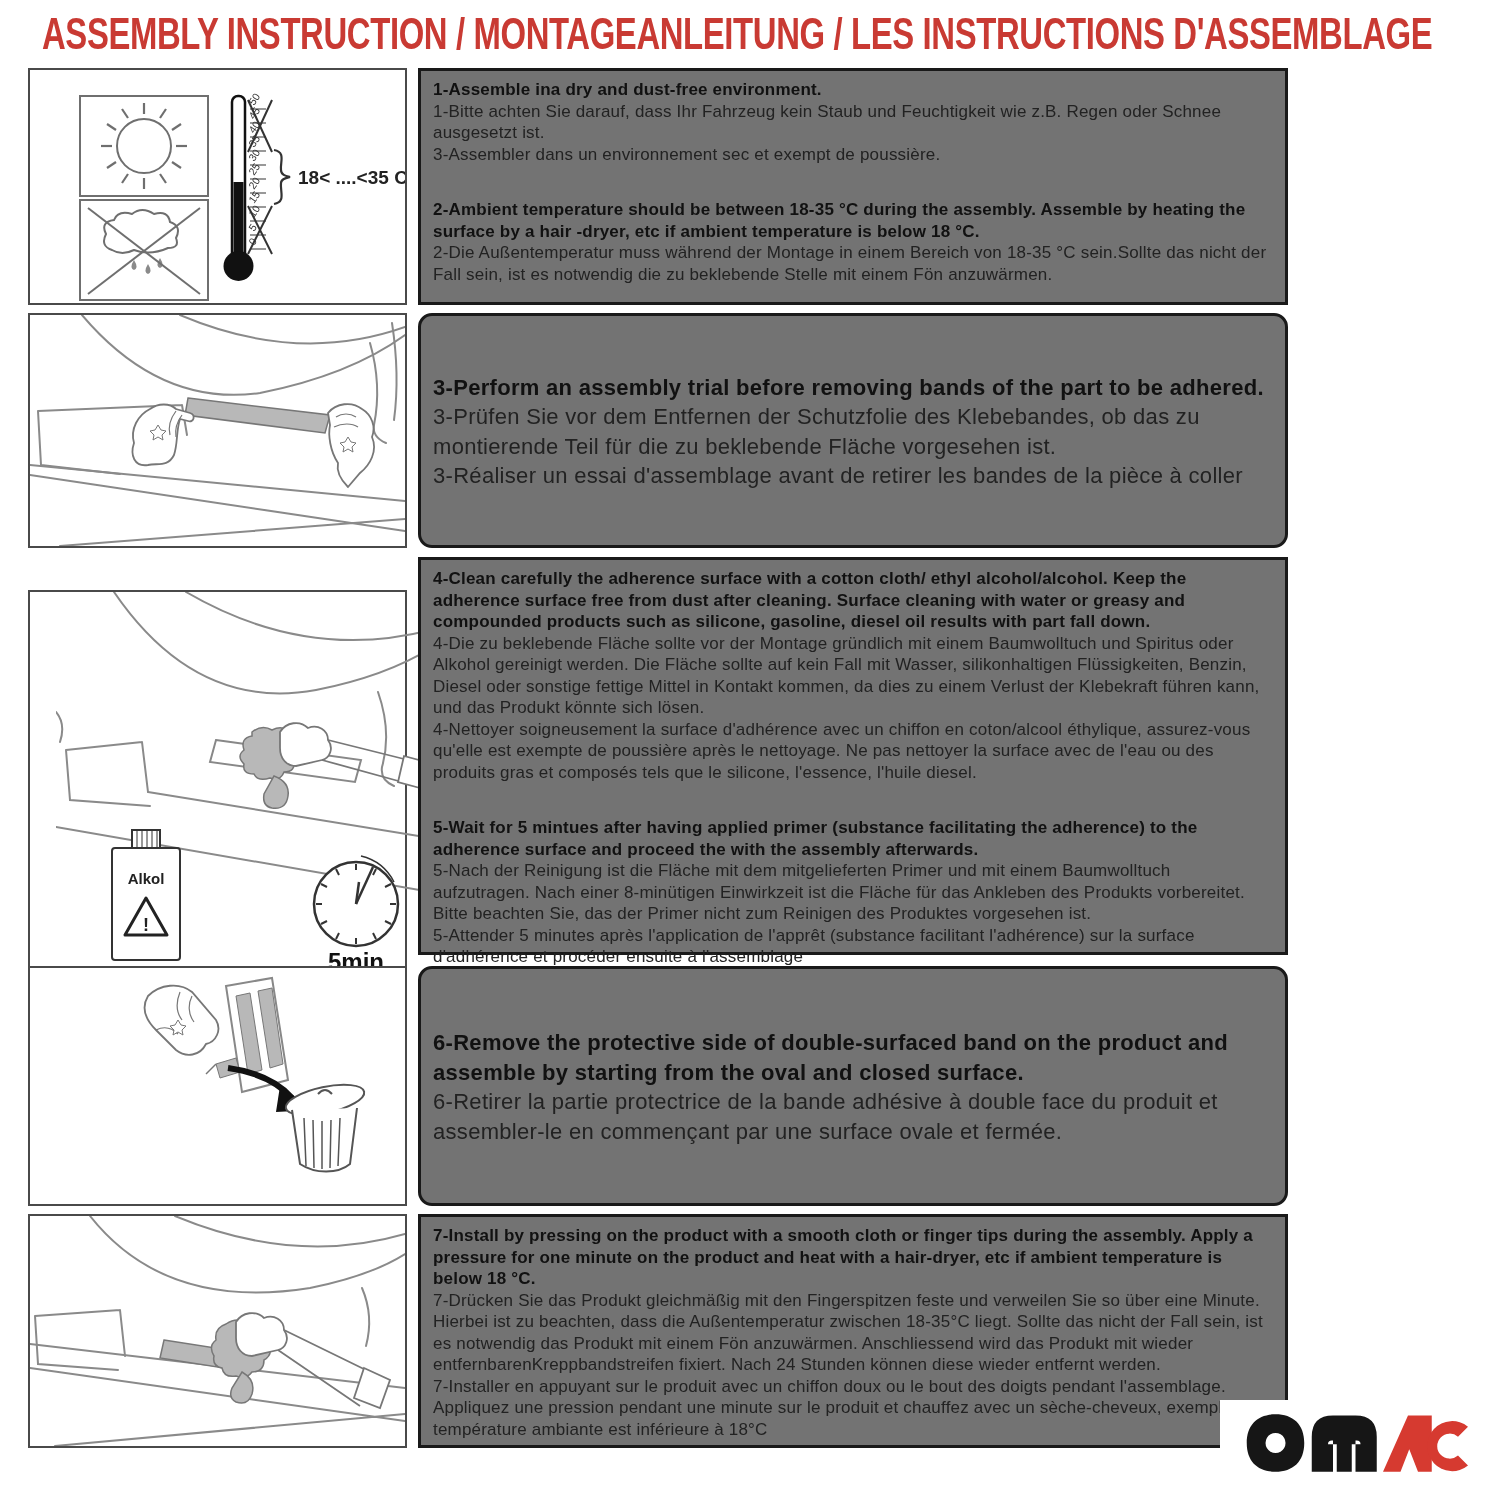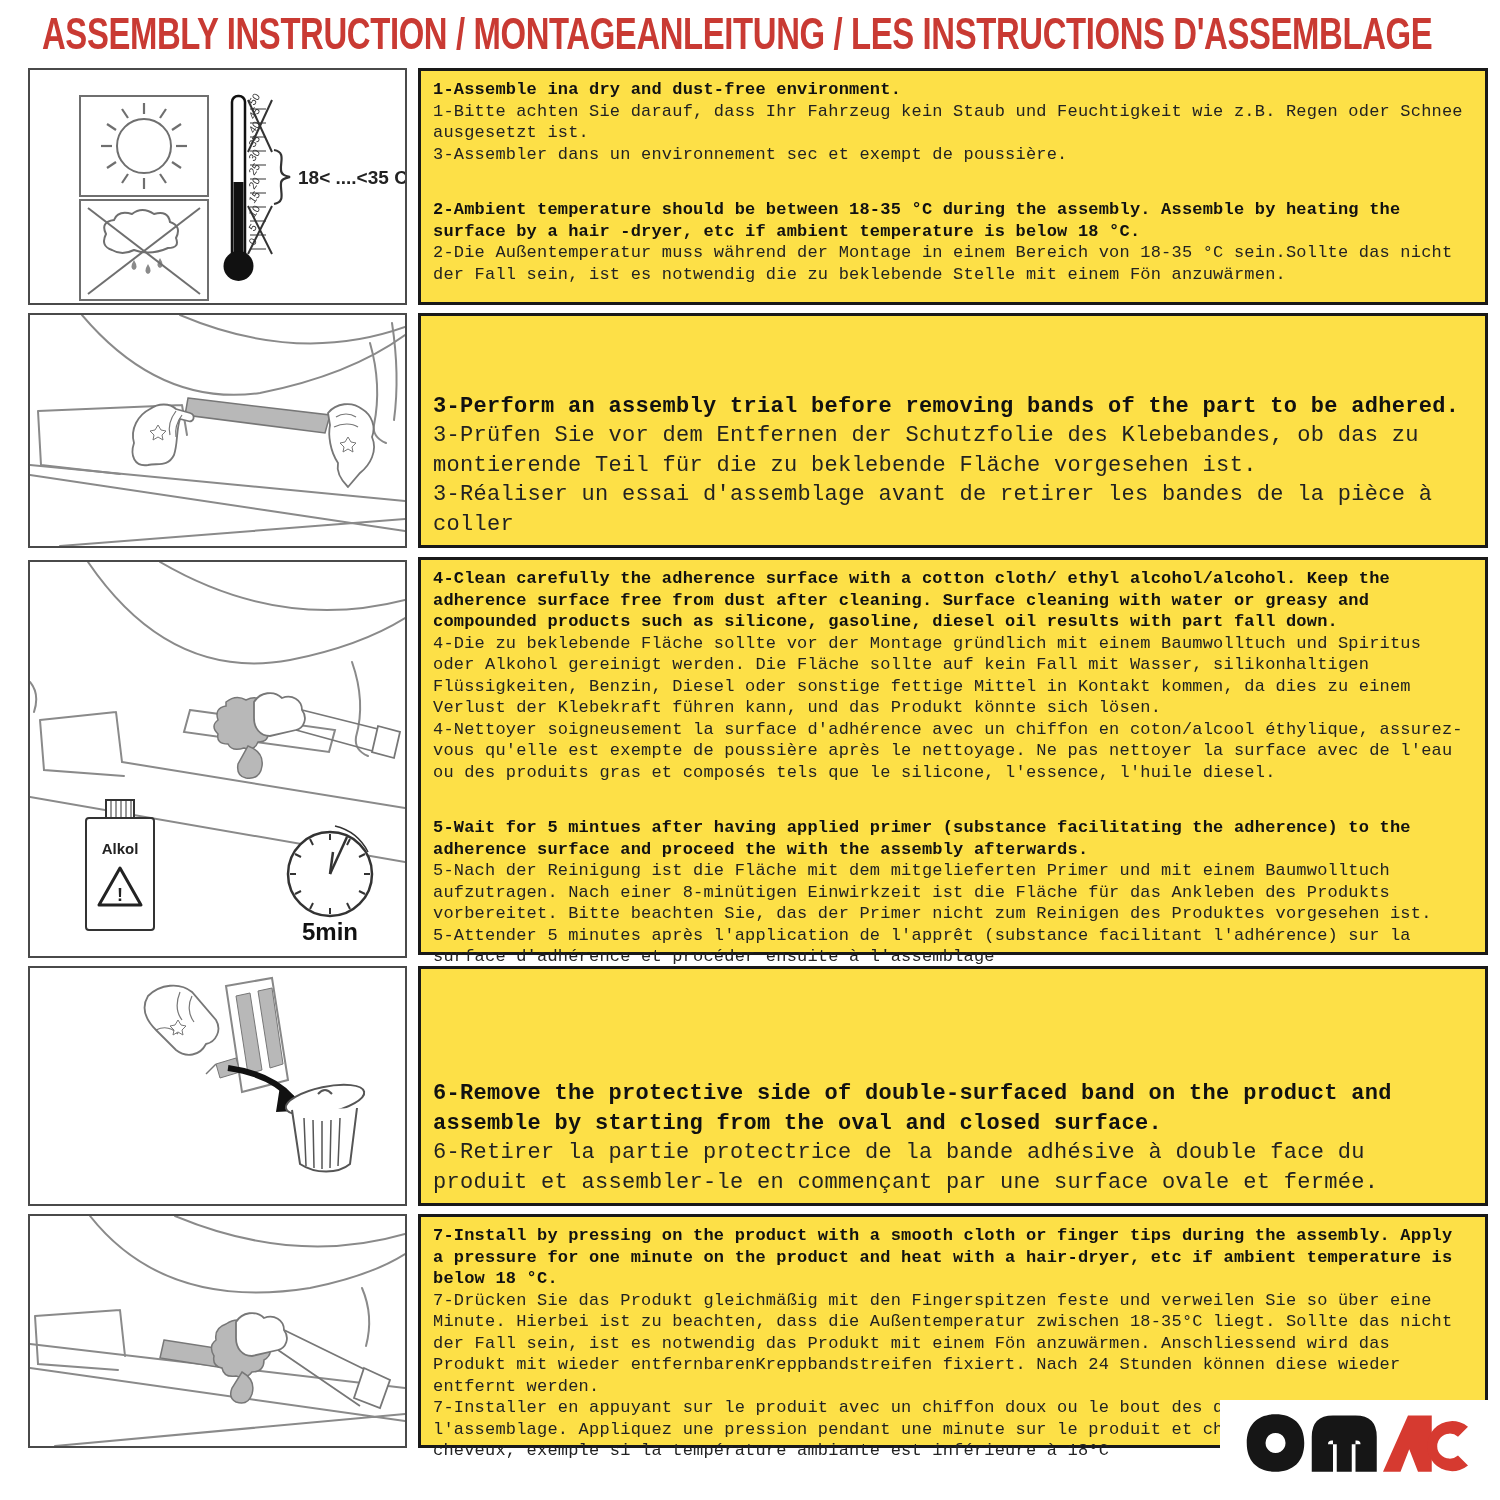--- a/index.html
+++ b/index.html
@@ -4,23 +4,23 @@
 <style>
   html,body{margin:0;padding:0;background:#fff;}
   .sheet{position:relative;width:1500px;height:1500px;background:#fff;overflow:hidden;
          font-family:"Liberation Sans", sans-serif;color:#222;}
   .page-title{position:absolute;left:42px;top:8px;font-size:45px;font-weight:bold;
               color:#c93a33;white-space:nowrap;letter-spacing:-0.5px;
               transform:scaleX(0.73);transform-origin:left top;}
   .row{position:absolute;}
   .illus-box{position:absolute;left:28px;width:379px;box-sizing:border-box;
              border:2px solid #4a4a4a;background:#fff;}
-  .text-box{position:absolute;left:418px;width:1070px;box-sizing:border-box;
-            border:3px solid #191919;background:#fde047;padding:8px 14px 6px 12px;font-family:Liberation Mono, monospace;}
-  .text-box.center{display:flex;flex-direction:column;justify-content:flex-end;}
+  .text-box{position:absolute;left:418px;width:870px;box-sizing:border-box;
+            border:3px solid #191919;background:#737373;padding:8px 14px 6px 12px;}
+  .text-box.center{display:flex;flex-direction:column;justify-content:center;border-radius:14px;}
   .txt-s{font-size:17px;line-height:21.5px;letter-spacing:0.2px;}
   .txt-l{font-size:22px;line-height:29.5px;letter-spacing:0.3px;}
   p{margin:0;}
   .en{font-weight:bold;color:#111;}
   .sec2{margin-top:34px;}
   svg text{font-family:"Liberation Sans", sans-serif;}
   .logo-wrap{position:absolute;left:1220px;top:1400px;width:280px;height:100px;
              background:#fff;display:flex;align-items:flex-start;}
   .logo-wrap svg{margin:8px 0 0 18px;}
 </style>
@@ -138,21 +138,21 @@
     <div class="text-box txt-l center" style="top:313px;height:235px;">
       <div>
         <p class="en">3-Perform an assembly trial before removing bands of the part to be adhered.</p>
         <p>3-Prüfen Sie vor dem Entfernen der Schutzfolie des Klebebandes, ob das zu montierende Teil für die zu beklebende Fläche vorgesehen ist.</p>
         <p>3-Réaliser un essai d'assemblage avant de retirer les bandes de la pièce à coller</p>
       </div>
     </div>
   </div>
 
   <div class="row">
-    <div class="illus-box" style="top:560px;height:398px;">
+    <div class="illus-box" style="top:590px;height:398px;padding-left:26px;">
       <svg width="375" height="394" viewBox="0 0 375 394">
         <g fill="none" stroke="#8a8a8a" stroke-width="2" stroke-linecap="round">
           <path d="M58,0 Q140,120 260,98 Q330,84 375,56"></path>
           <path d="M130,0 Q250,70 375,38"></path>
           <path d="M322,100 Q336,140 326,175 Q324,188 338,194"></path>
           <path d="M10,158 L86,150 M10,158 L14,208 L94,214 M86,150 L92,200"></path>
           <path d="M92,200 L375,246 M0,235 L375,300"></path>
           <path d="M0,120 Q10,132 4,150"></path>
           <polygon points="160,148 305,168 299,190 154,170" fill="#fff" stroke="#888"></polygon>
         </g>

